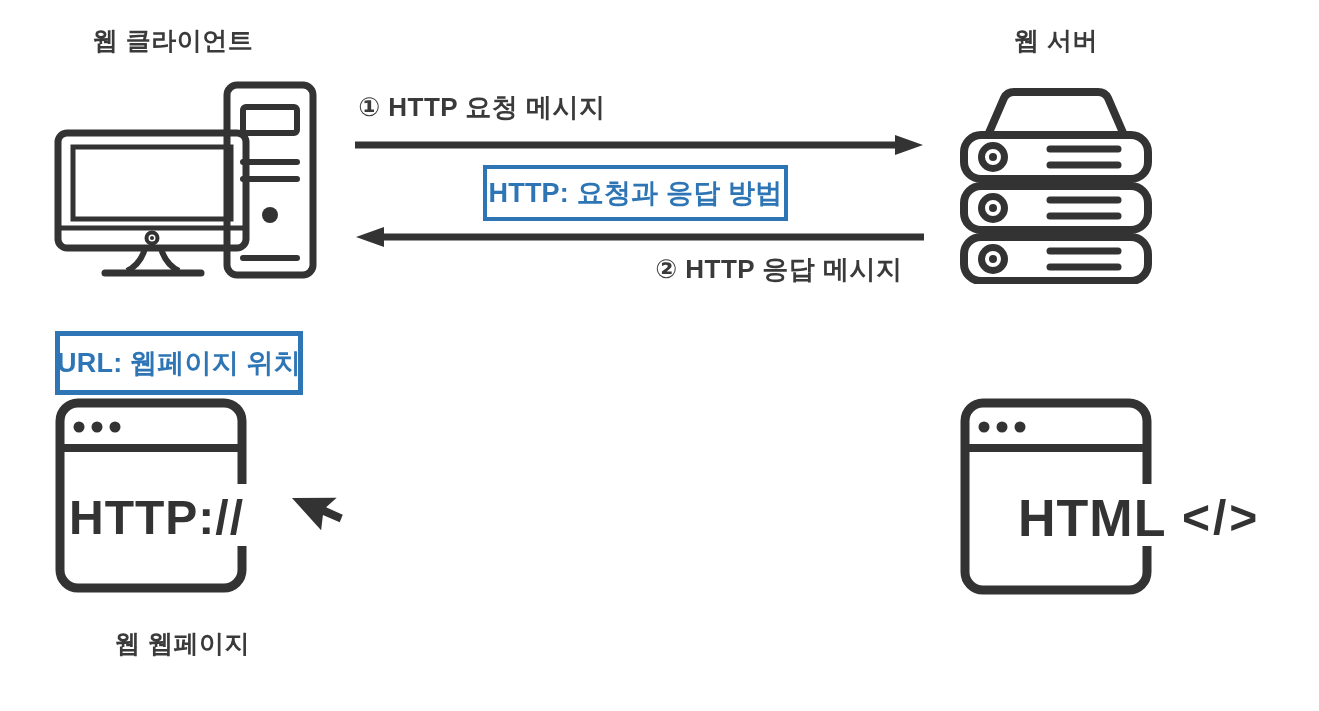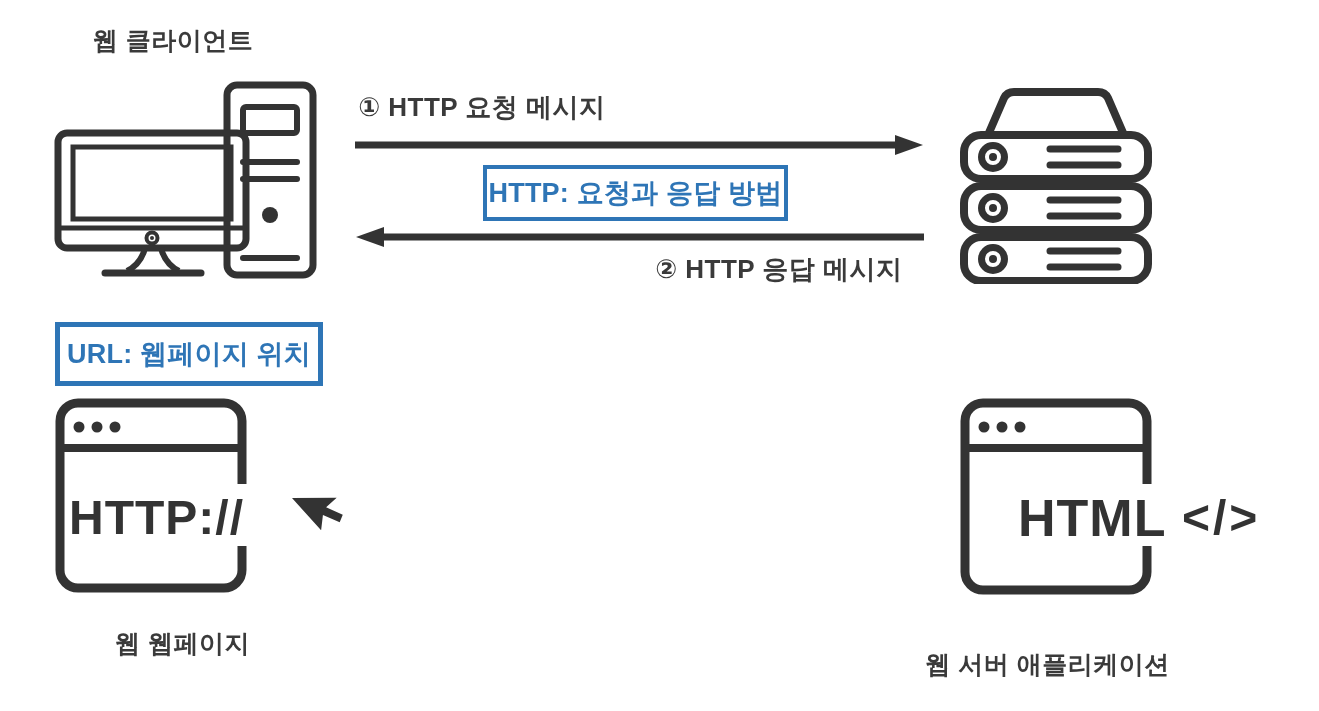--- a/index.html
+++ b/index.html
@@ -15,20 +15,21 @@
   svg .stroke{stroke:#333333;fill:none;}
   svg .fill{fill:#333333;stroke:none;}
   svg text{font-family:"Liberation Sans","DejaVu Sans",sans-serif;font-weight:bold;fill:#333333;}
 </style>
 </head>
 <body>
 
 <div class="canvas">
 
   <div class="abs klabel" style="left:58px;top:24px;width:230px;">웹 클라이언트</div>
+  <div class="abs klabel" style="left:958px;top:24px;width:196px;">웹 서버</div>
 
   <svg class="abs" style="left:45px;top:80px;" width="272" height="200" viewBox="0 0 272 200">
 
     <rect class="stroke" x="182" y="5" width="86" height="190" rx="10" stroke-width="7"></rect>
     <rect class="stroke" x="198" y="27" width="54" height="26" rx="3" stroke-width="6"></rect>
     <line class="stroke" x1="198" y1="82" x2="252" y2="82" stroke-width="6" stroke-linecap="round"></line>
     <line class="stroke" x1="198" y1="99" x2="252" y2="99" stroke-width="6" stroke-linecap="round"></line>
     <circle class="fill" cx="225" cy="135" r="8"></circle>
     <line class="stroke" x1="198" y1="178" x2="252" y2="178" stroke-width="6" stroke-linecap="round"></line>
 
@@ -71,21 +72,21 @@
   <div class="abs flowlabel" style="left:358px;top:90px;text-align:center;">① HTTP 요청 메시지</div>
 
   <div class="abs bluebox" style="left:483px;top:165px;width:305px;height:56px;">HTTP: 요청과 응답 방법</div>
 
   <svg class="abs" style="left:348px;top:220px;" width="585" height="34" viewBox="0 0 585 34">
     <line x1="34" y1="17" x2="576" y2="17" stroke="#333333" stroke-width="7"></line>
     <polygon points="36,7 8,17 36,27" fill="#333333"></polygon>
   </svg>
   <div class="abs flowlabel" style="left:655px;top:252px;width:295px;text-align:left;">② HTTP 응답 메시지</div>
 
-  <div class="abs bluebox thick" style="left:55px;top:322px;width:268px;height:64px;">URL: 웹페이지 위치</div>
+  <div class="abs bluebox thick" style="left:55px;top:331px;width:248px;height:64px;">URL: 웹페이지 위치</div>
 
   <svg class="abs" style="left:55px;top:398px;" width="292" height="198" viewBox="0 0 292 198">
     <rect class="stroke" x="5" y="5" width="182" height="185" rx="18" stroke-width="9"></rect>
     <circle class="fill" cx="24" cy="29" r="5.5"></circle>
     <circle class="fill" cx="42" cy="29" r="5.5"></circle>
     <circle class="fill" cx="60" cy="29" r="5.5"></circle>
     <line class="stroke" x1="5" y1="50" x2="187" y2="50" stroke-width="8"></line>
     <rect x="12" y="86" width="226" height="62" fill="#ffffff"></rect>
     <text x="14" y="136" font-size="48" letter-spacing="1">HTTP://</text>
     <g transform="translate(237,100) rotate(-42) scale(1.45)">
@@ -97,15 +98,14 @@
   <svg class="abs" style="left:960px;top:398px;" width="332" height="202" viewBox="0 0 332 202">
     <rect class="stroke" x="5" y="5" width="182" height="187" rx="18" stroke-width="9"></rect>
     <circle class="fill" cx="24" cy="29" r="5.5"></circle>
     <circle class="fill" cx="42" cy="29" r="5.5"></circle>
     <circle class="fill" cx="60" cy="29" r="5.5"></circle>
     <line class="stroke" x1="5" y1="50" x2="187" y2="50" stroke-width="8"></line>
     <rect x="50" y="86" width="282" height="62" fill="#ffffff"></rect>
     <text x="58" y="138" font-size="52" letter-spacing="1">HTML</text>
     <text x="222" y="136" font-size="48" letter-spacing="3">&lt;/&gt;</text>
   </svg>
-  <div class="abs klabel" style="left:895px;top:648px;width:305px;">웹 서버 애플리케이션</div>
 
 </div>
 
 </body></html>

